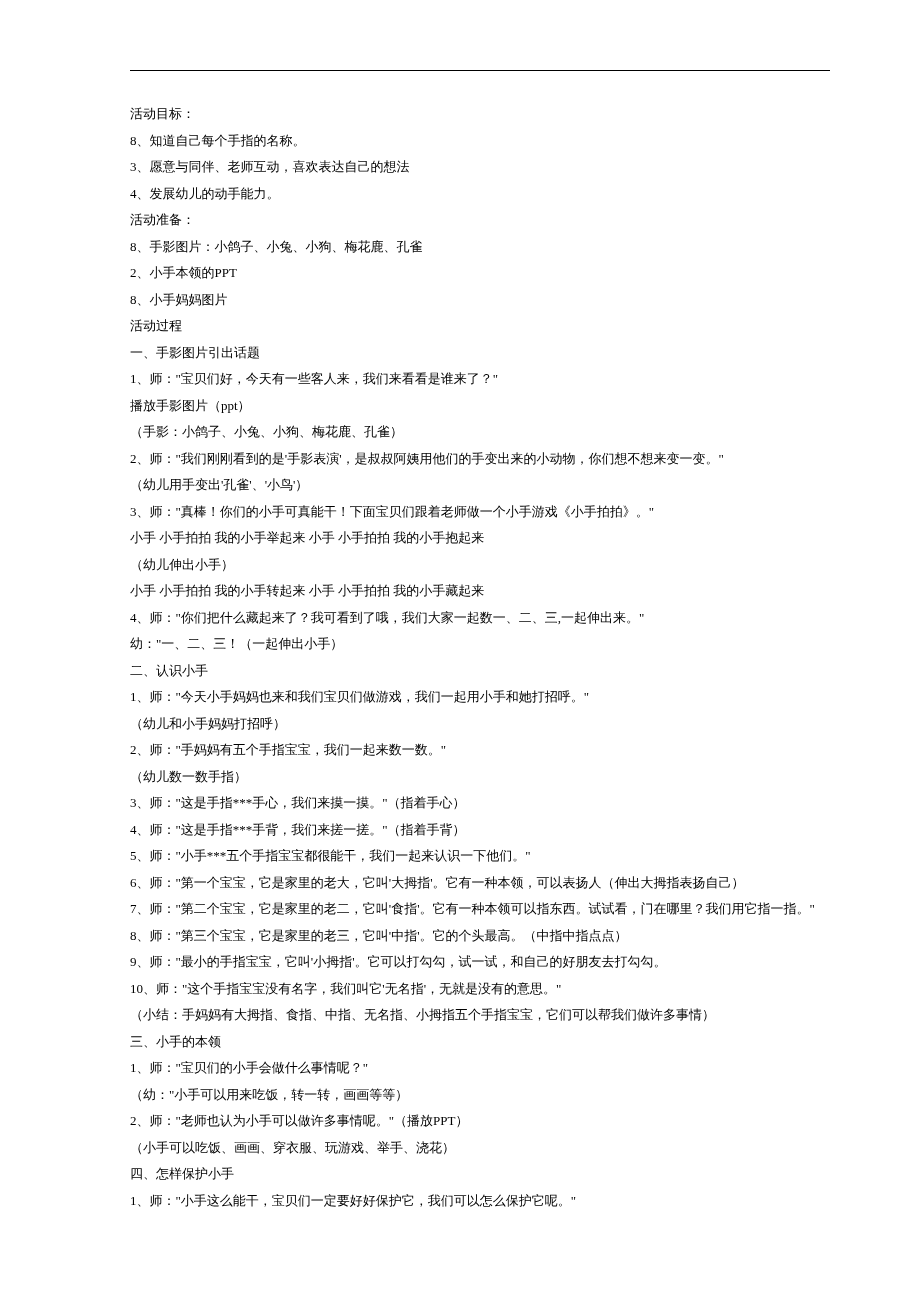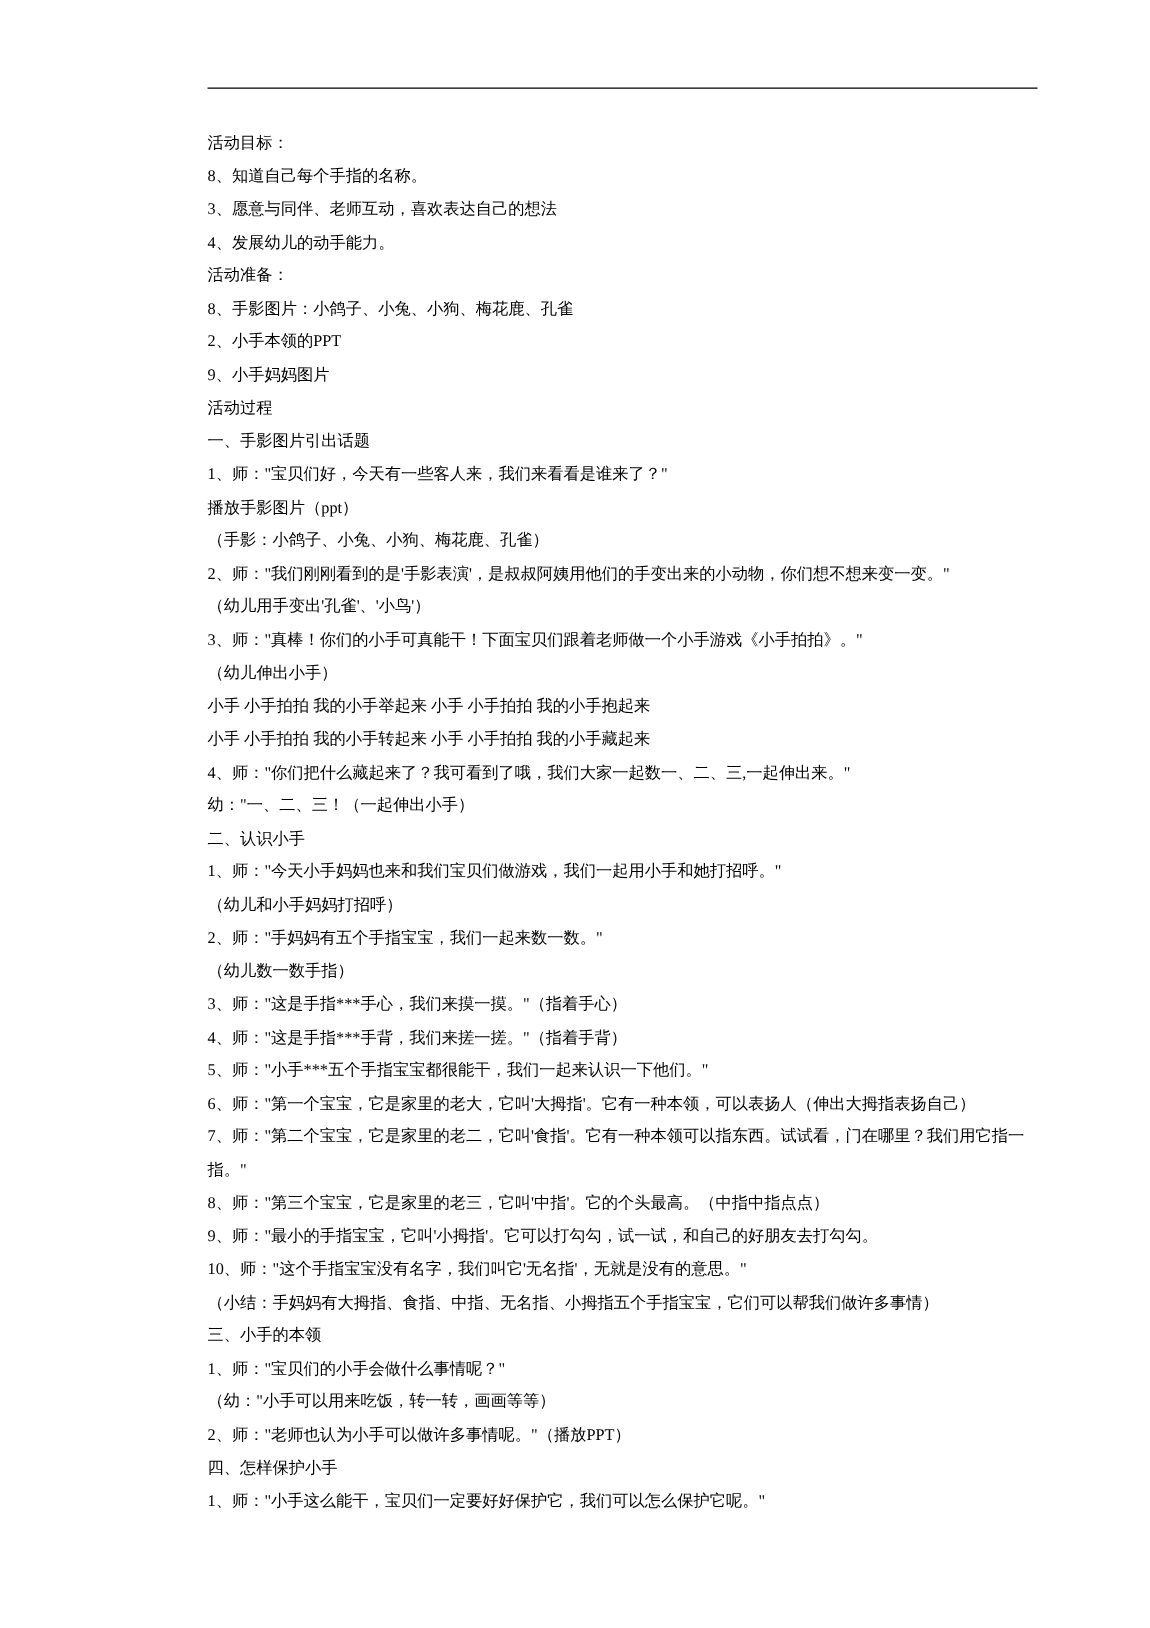--- a/index.html
+++ b/index.html
@@ -5,21 +5,20 @@
   body {
     margin: 0;
     padding: 0;
     background: #ffffff;
     font-family: "SimSun", "宋体", serif;
     width: 920px;
   }
   .page {
     padding: 70px 90px 60px 130px;
     box-sizing: border-box;
-    margin-left: 36px;
   }
   .rule {
     border-top: 1px solid #000;
     margin-bottom: 30px;
   }
   .line {
     font-size: 13px;
     line-height: 26.5px;
     color: #000;
     white-space: normal;
@@ -31,31 +30,31 @@
 <div class="page">
   <div class="rule"></div>
   <div id="content">
       <div class="line">活动目标：</div>
       <div class="line">8、知道自己每个手指的名称。</div>
       <div class="line">3、愿意与同伴、老师互动，喜欢表达自己的想法</div>
       <div class="line">4、发展幼儿的动手能力。</div>
       <div class="line">活动准备：</div>
       <div class="line">8、手影图片：小鸽子、小兔、小狗、梅花鹿、孔雀</div>
       <div class="line">2、小手本领的PPT</div>
-      <div class="line">9、小手妈妈图片</div>
+      <div class="line">8、小手妈妈图片</div>
       <div class="line">活动过程</div>
       <div class="line">一、手影图片引出话题</div>
       <div class="line">1、师："宝贝们好，今天有一些客人来，我们来看看是谁来了？"</div>
       <div class="line">播放手影图片（ppt）</div>
       <div class="line">（手影：小鸽子、小兔、小狗、梅花鹿、孔雀）</div>
       <div class="line">2、师："我们刚刚看到的是'手影表演'，是叔叔阿姨用他们的手变出来的小动物，你们想不想来变一变。"</div>
       <div class="line">（幼儿用手变出'孔雀'、'小鸟'）</div>
       <div class="line">3、师："真棒！你们的小手可真能干！下面宝贝们跟着老师做一个小手游戏《小手拍拍》。"</div>
+      <div class="line">小手 小手拍拍 我的小手举起来 小手 小手拍拍 我的小手抱起来</div>
       <div class="line">（幼儿伸出小手）</div>
-      <div class="line">小手 小手拍拍 我的小手举起来 小手 小手拍拍 我的小手抱起来</div>
       <div class="line">小手 小手拍拍 我的小手转起来 小手 小手拍拍 我的小手藏起来</div>
       <div class="line">4、师："你们把什么藏起来了？我可看到了哦，我们大家一起数一、二、三,一起伸出来。"</div>
       <div class="line">幼："一、二、三！（一起伸出小手）</div>
       <div class="line">二、认识小手</div>
       <div class="line">1、师："今天小手妈妈也来和我们宝贝们做游戏，我们一起用小手和她打招呼。"</div>
       <div class="line">（幼儿和小手妈妈打招呼）</div>
       <div class="line">2、师："手妈妈有五个手指宝宝，我们一起来数一数。"</div>
       <div class="line">（幼儿数一数手指）</div>
       <div class="line">3、师："这是手指***手心，我们来摸一摸。"（指着手心）</div>
       <div class="line">4、师："这是手指***手背，我们来搓一搓。"（指着手背）</div>
@@ -63,16 +62,17 @@
       <div class="line">6、师："第一个宝宝，它是家里的老大，它叫'大拇指'。它有一种本领，可以表扬人（伸出大拇指表扬自己）</div>
       <div class="line">7、师："第二个宝宝，它是家里的老二，它叫'食指'。它有一种本领可以指东西。试试看，门在哪里？我们用它指一指。"</div>
       <div class="line">8、师："第三个宝宝，它是家里的老三，它叫'中指'。它的个头最高。（中指中指点点）</div>
       <div class="line">9、师："最小的手指宝宝，它叫'小拇指'。它可以打勾勾，试一试，和自己的好朋友去打勾勾。</div>
       <div class="line">10、师："这个手指宝宝没有名字，我们叫它'无名指'，无就是没有的意思。"</div>
       <div class="line">（小结：手妈妈有大拇指、食指、中指、无名指、小拇指五个手指宝宝，它们可以帮我们做许多事情）</div>
       <div class="line">三、小手的本领</div>
       <div class="line">1、师："宝贝们的小手会做什么事情呢？"</div>
       <div class="line">（幼："小手可以用来吃饭，转一转，画画等等）</div>
       <div class="line">2、师："老师也认为小手可以做许多事情呢。"（播放PPT）</div>
+      <div class="line">（小手可以吃饭、画画、穿衣服、玩游戏、举手、浇花）</div>
       <div class="line">四、怎样保护小手</div>
       <div class="line">1、师："小手这么能干，宝贝们一定要好好保护它，我们可以怎么保护它呢。"</div>
     </div>
 </div>
 
 </body></html>

